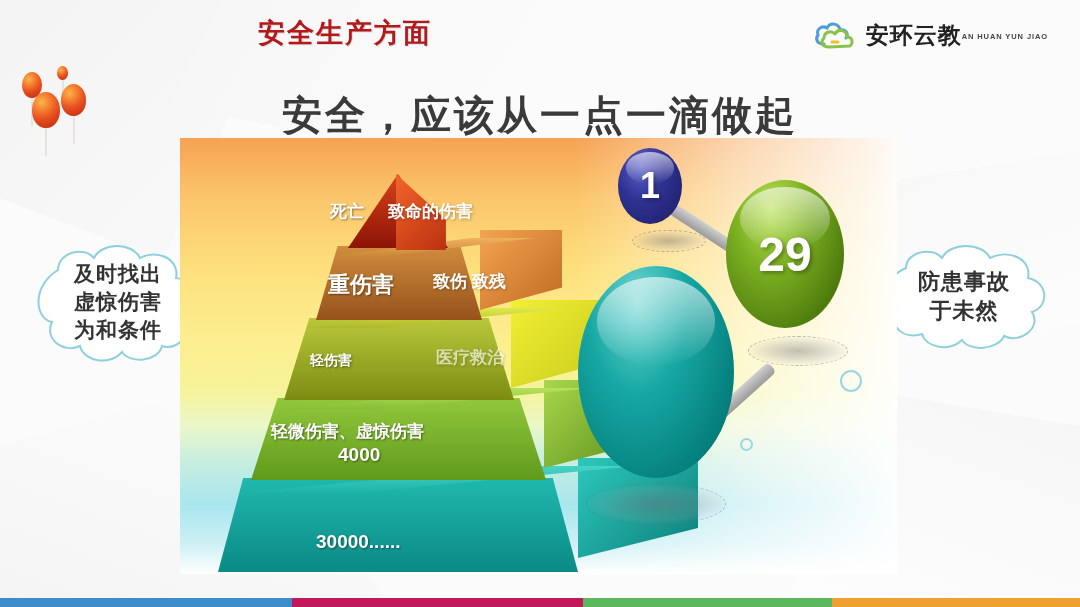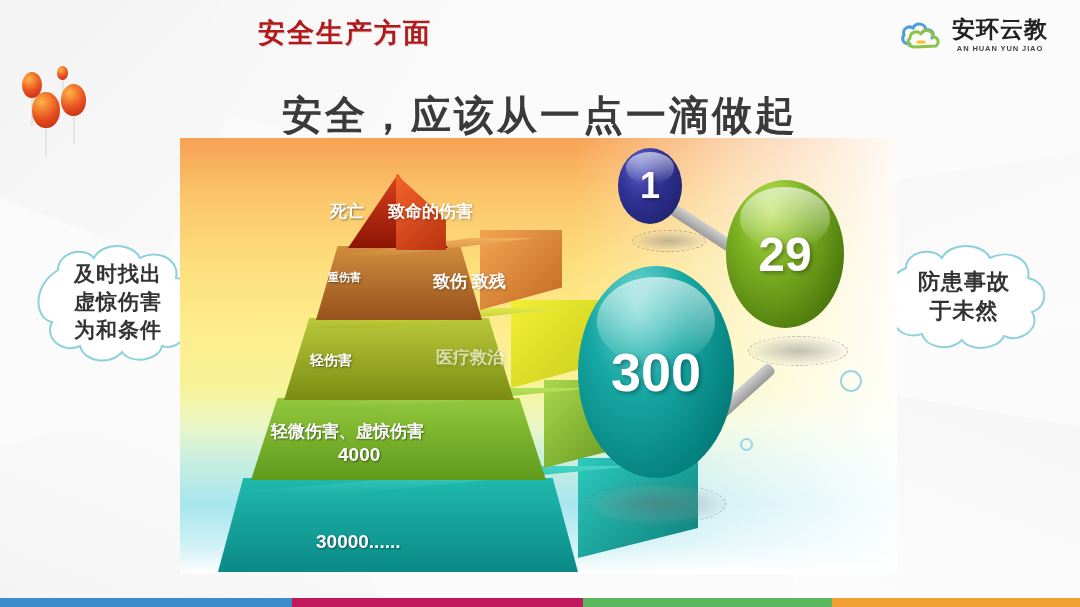--- a/index.html
+++ b/index.html
@@ -35,21 +35,21 @@
   
   .slide-title {
     position: absolute; left: 258px; top: 15px;
     font-size: 27px; font-weight: bold; letter-spacing: 2px;
     color: #b3191b;
     text-shadow: 1px 1px 0 rgba(0,0,0,.12);
   }
   .logo { position: absolute; right: 32px; top: 18px;
           display: flex; align-items: center; gap: 8px; }
   .logo-mark { width: 46px; height: 34px; position: relative; }
-  .logo-text { display:flex; flex-direction: column; align-items: center; line-height:1; }
+  .logo-text { display:flex; flex-direction: row; align-items: center; line-height:1; }
   .logo-word { font-size: 23px; font-weight: bold; color: #222; letter-spacing: 1px; }
   .logo-pinyin { font-size: 7.5px; color: #444; letter-spacing: .9px; margin-top: 4px; font-weight: bold;}
 
   .headline {
     position: absolute; left: 0; right: 0; top: 88px;
     text-align: center;
     font-size: 40px; font-weight: bold; letter-spacing: 3px;
     color: #3a3a3a;
   }
 
@@ -250,21 +250,21 @@
       <div>
         <div style="position:absolute; left:160px; top:26px; width:100px; height:74px;
                     background:linear-gradient(to bottom,#d8441c,#8c1305);
                     clip-path: polygon(50% 0, 100% 100%, 0 100%);"></div>
         <div style="position:absolute; left:208px; top:26px; width:64px; height:76px;
                     background:linear-gradient(135deg,#f4652c,#b32c0c);
                     clip-path: polygon(0 0, 78% 60%, 78% 100%, 0 100%);"></div>
       </div>
 
       <div class="tier-label" style="left:142px; top:52px; font-size:17px;">死亡</div>
-      <div class="tier-label" style="left:140px; top:122px; font-size:11px;text-align:right;">重伤害</div>
+      <div class="tier-label" style="left:140px; top:122px; font-size:22px;text-align:right;">重伤害</div>
       <div class="tier-label" style="left:122px; top:204px; font-size:14px;">轻伤害</div>
       <div class="tier-label" style="left:83px; top:272px; font-size:17px;">轻微伤害、虚惊伤害</div>
       <div class="tier-label" style="left:150px; top:296px; font-size:19px;">4000</div>
       <div class="tier-label" style="left:128px; top:383px; font-size:19px;">30000......</div>
 
       <div class="side-label" style="left:200px; top:52px; font-size:17px;">致命的伤害</div>
       <div class="side-label" style="left:245px; top:122px; font-size:17px;">致伤 致残</div>
       <div class="side-label" style="left:248px; top:198px; font-size:17px; opacity:.62;">医疗救治</div>
     </div>
 
@@ -285,21 +285,20 @@
 
     <div class="sphere" style="left:546px; top:42px; width:118px; height:148px; font-size:48px;
          background: radial-gradient(ellipse at 38% 20%, #b8e050 0%, #7bb022 36%, #4d7a0c 78%, #33570a 100%);">
       <div class="gloss"></div>
       <span>29</span>
     </div>
 
     <div class="sphere" style="left:398px; top:128px; width:156px; height:212px; font-size:54px;
          background: radial-gradient(ellipse at 38% 18%, #6fd6d2 0%, #17a8a4 36%, #05807d 76%, #046b6a 100%);">
       <div class="gloss"></div>
-      <span>300</span>
     </div>
 
     <div class="bubble-circle" style="left:660px; top:232px; width:22px; height:22px; border-color:#9ad6e2;"></div>
     <div class="bubble-circle" style="left:560px; top:300px; width:13px; height:13px; border-color:#9ad6e2;"></div>
   </div>
 
   <div class="bottom-bar">
     <div style="width: 27%; background: rgb(58, 140, 203);"></div>
     <div style="width: 27%; background: rgb(194, 24, 91);"></div>
     <div style="width: 23%; background: rgb(92, 184, 92);"></div>

